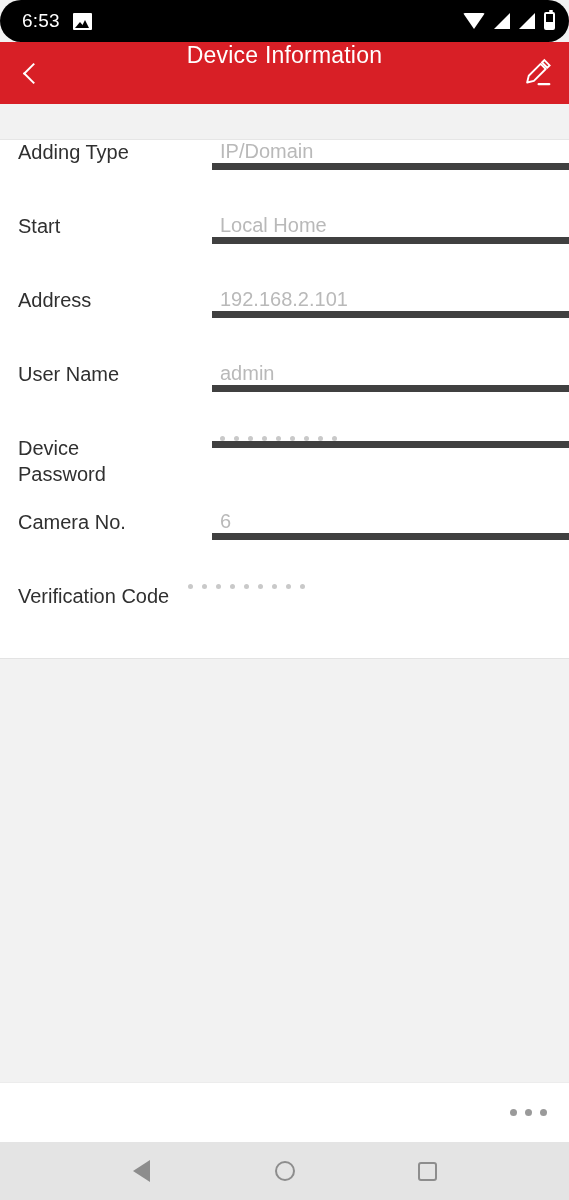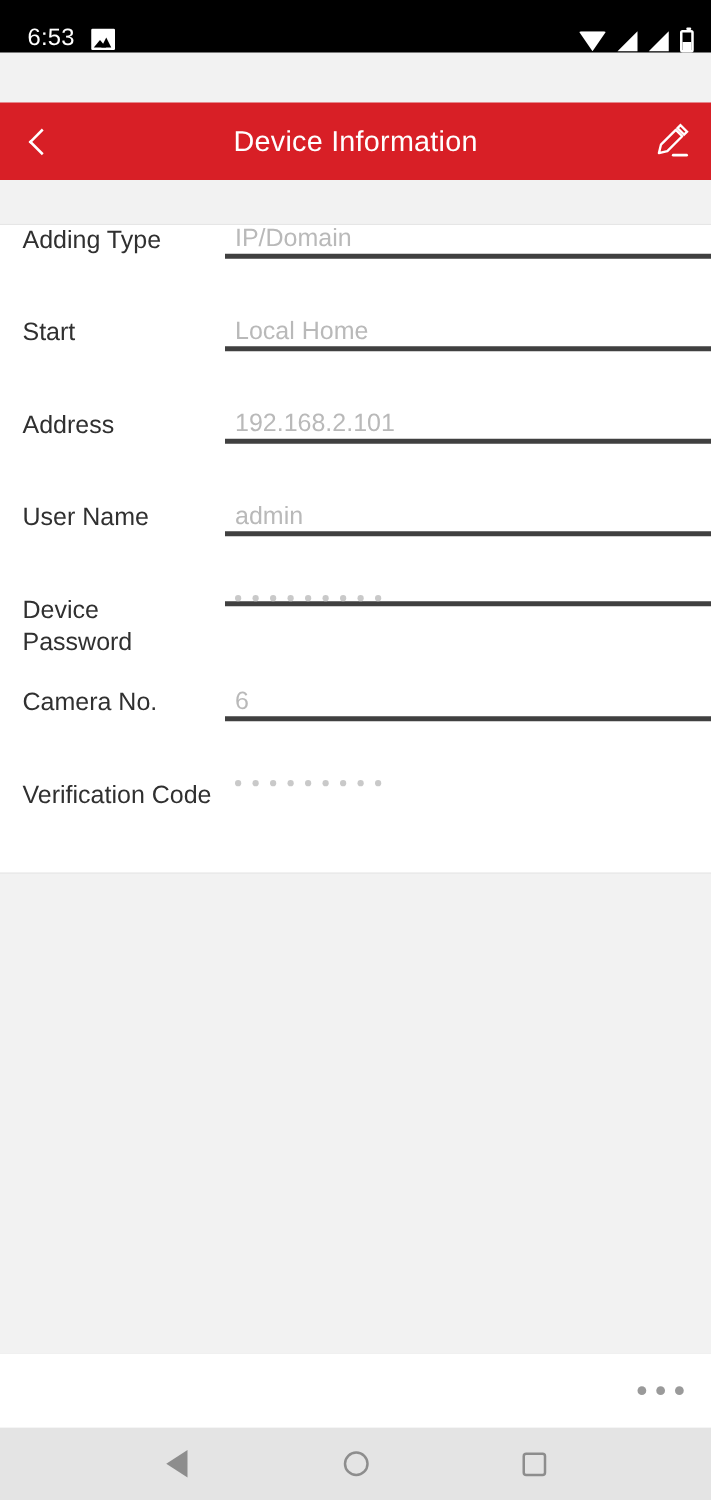--- a/index.html
+++ b/index.html
@@ -13,23 +13,24 @@
     position:relative;
     width:569px; height:1200px;
     display:flex; flex-direction:column;
     background:#f2f2f2;
   }
 
   
   .statusbar {
     height:42px; flex:0 0 42px;
     background:#000000;
-    display:flex; align-items:flex-end;
+    display:flex; align-items:center;
     padding:0 14px 0 22px;
     color:#ffffff;
+    border-radius:21px;
   }
   .sb-time { font-size:19px; letter-spacing:.2px; color:#ffffff; }
   .sb-left { display:flex; align-items:center; gap:13px; }
   .sb-spacer { flex:1 1 auto; }
   .sb-right { display:flex; align-items:flex-end; gap:9px; }
   .ico-pic {
     width:19px; height:17px; background:#ffffff;
     position:relative; border-radius:1px;
   }
   .ico-pic::after{
@@ -63,23 +64,22 @@
   }
   .ico-batt::after{
     content:""; position:absolute; top:-4px; left:2.5px;
     width:4px;height:2px;background:#ffffff;border-radius:1px;
   }
 
   
   .appbar {
     height:62px; flex:0 0 62px;
     background:#d81f26;
-    display:flex; align-items:center;
+    display:flex; align-items:flex-start;
     position:relative;
-    margin-top:40px;
   }
   .appbar-title {
     position:absolute; left:0; right:0; text-align:center;
     color:#ffffff; font-size:23px; font-weight:400; letter-spacing:.2px;
     pointer-events:none;
   }
   .hdr-btn {
     width:62px; height:62px;
     display:flex; align-items:center; justify-content:center;
     position:relative; z-index:2;
@@ -108,21 +108,21 @@
     display:flex; align-items:center;
     font-size:20px; color:#303030; line-height:1.28;
     padding-right:8px;
   }
   .row-value {
     flex:1 1 auto;
     display:flex; align-items:center;
     font-size:20px; color:#b9b9b9;
     padding-left:8px;
   }
-  .row:not(:last-child) .row-value { border-bottom:4px solid #404040; }
+  .row:not(:last-child) .row-value { border-bottom:7px solid #404040;margin-left:32px; }
   .row.tall { min-height:74px; }
 
   .dots { display:flex; align-items:center; gap:9px; }
   .dots i { width:5px;height:5px;border-radius:50%;background:#c9c9c9;display:block; }
 
   
   .bottombar {
     flex:0 0 60px; height:60px;
     background:#ffffff;
     display:flex; align-items:center; justify-content:center;

